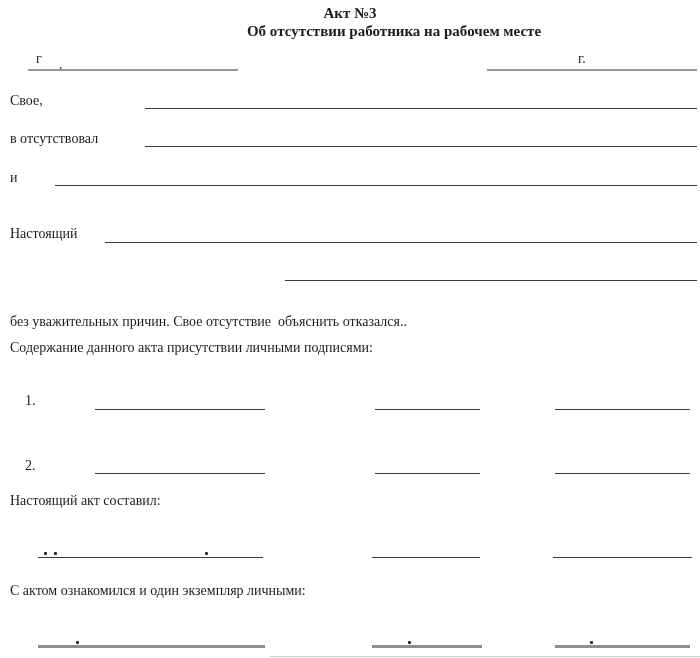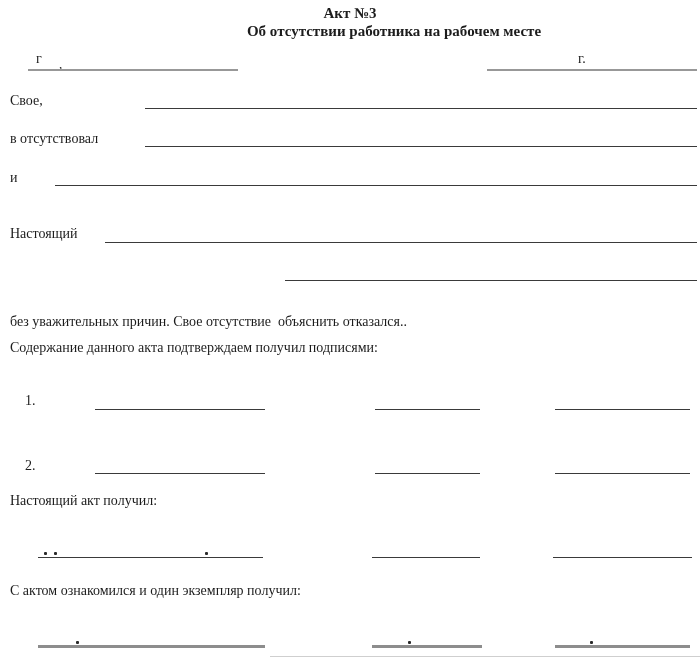--- a/index.html
+++ b/index.html
@@ -89,42 +89,42 @@
   <div class="line" style="left:55px; top:185px; width:642px;"></div>
 
 
   <div class="t" style="left:10px; top:225px;">Настоящий</div>
   <div class="line" style="left:105px; top:242px; width:592px;"></div>
 
   <div class="line" style="left:285px; top:280px; width:412px;"></div>
 
   <div class="t" style="left:10px; top:301px;margin-top:12px;">без уважительных причин. Свое отсутствие  объяснить отказался..</div>
 
-  <div class="t" style="left:10px; top:339px;">Содержание данного акта подтверждаем получил подписями:</div>
+  <div class="t" style="left:10px; top:339px;">Содержание данного акта присутствии личными подписями:</div>
 
   <div class="t" style="left:25px; top:392px;">1.</div>
   <div class="line" style="left:95px;  top:409px; width:170px;"></div>
   <div class="line" style="left:375px; top:409px; width:105px;"></div>
   <div class="line" style="left:555px; top:409px; width:135px;"></div>
 
   <div class="t" style="left:25px; top:457px;">2.</div>
   <div class="line" style="left:95px;  top:473px; width:170px;"></div>
   <div class="line" style="left:375px; top:473px; width:105px;"></div>
   <div class="line" style="left:555px; top:473px; width:135px;"></div>
 
-  <div class="t" style="left:10px; top:492px;">Настоящий акт получил:</div>
+  <div class="t" style="left:10px; top:492px;">Настоящий акт составил:</div>
 
   <div class="speck" style="left:44px;  top:552px;"></div>
   <div class="speck" style="left:54px;  top:552px;"></div>
   <div class="speck" style="left:205px; top:552px;"></div>
   <div class="line" style="left:38px;  top:557px; width:225px;"></div>
   <div class="line" style="left:372px; top:557px; width:108px;"></div>
   <div class="line" style="left:553px; top:557px; width:139px;"></div>
 
-  <div class="t" style="left:10px; top:582px;">С актом ознакомился и один экземпляр получил:</div>
+  <div class="t" style="left:10px; top:582px;">С актом ознакомился и один экземпляр личными:</div>
 
   <div class="speck" style="left:76px;  top:641px;"></div>
   <div class="bline" style="left:38px;  top:645px; width:227px;"></div>
   <div class="speck" style="left:408px; top:641px;"></div>
   <div class="bline" style="left:372px; top:645px; width:110px;"></div>
   <div class="speck" style="left:590px; top:641px;"></div>
   <div class="bline" style="left:555px; top:645px; width:135px;"></div>
 
   <div class="faint" style="left:270px; top:656px; width:430px;"></div>
 

